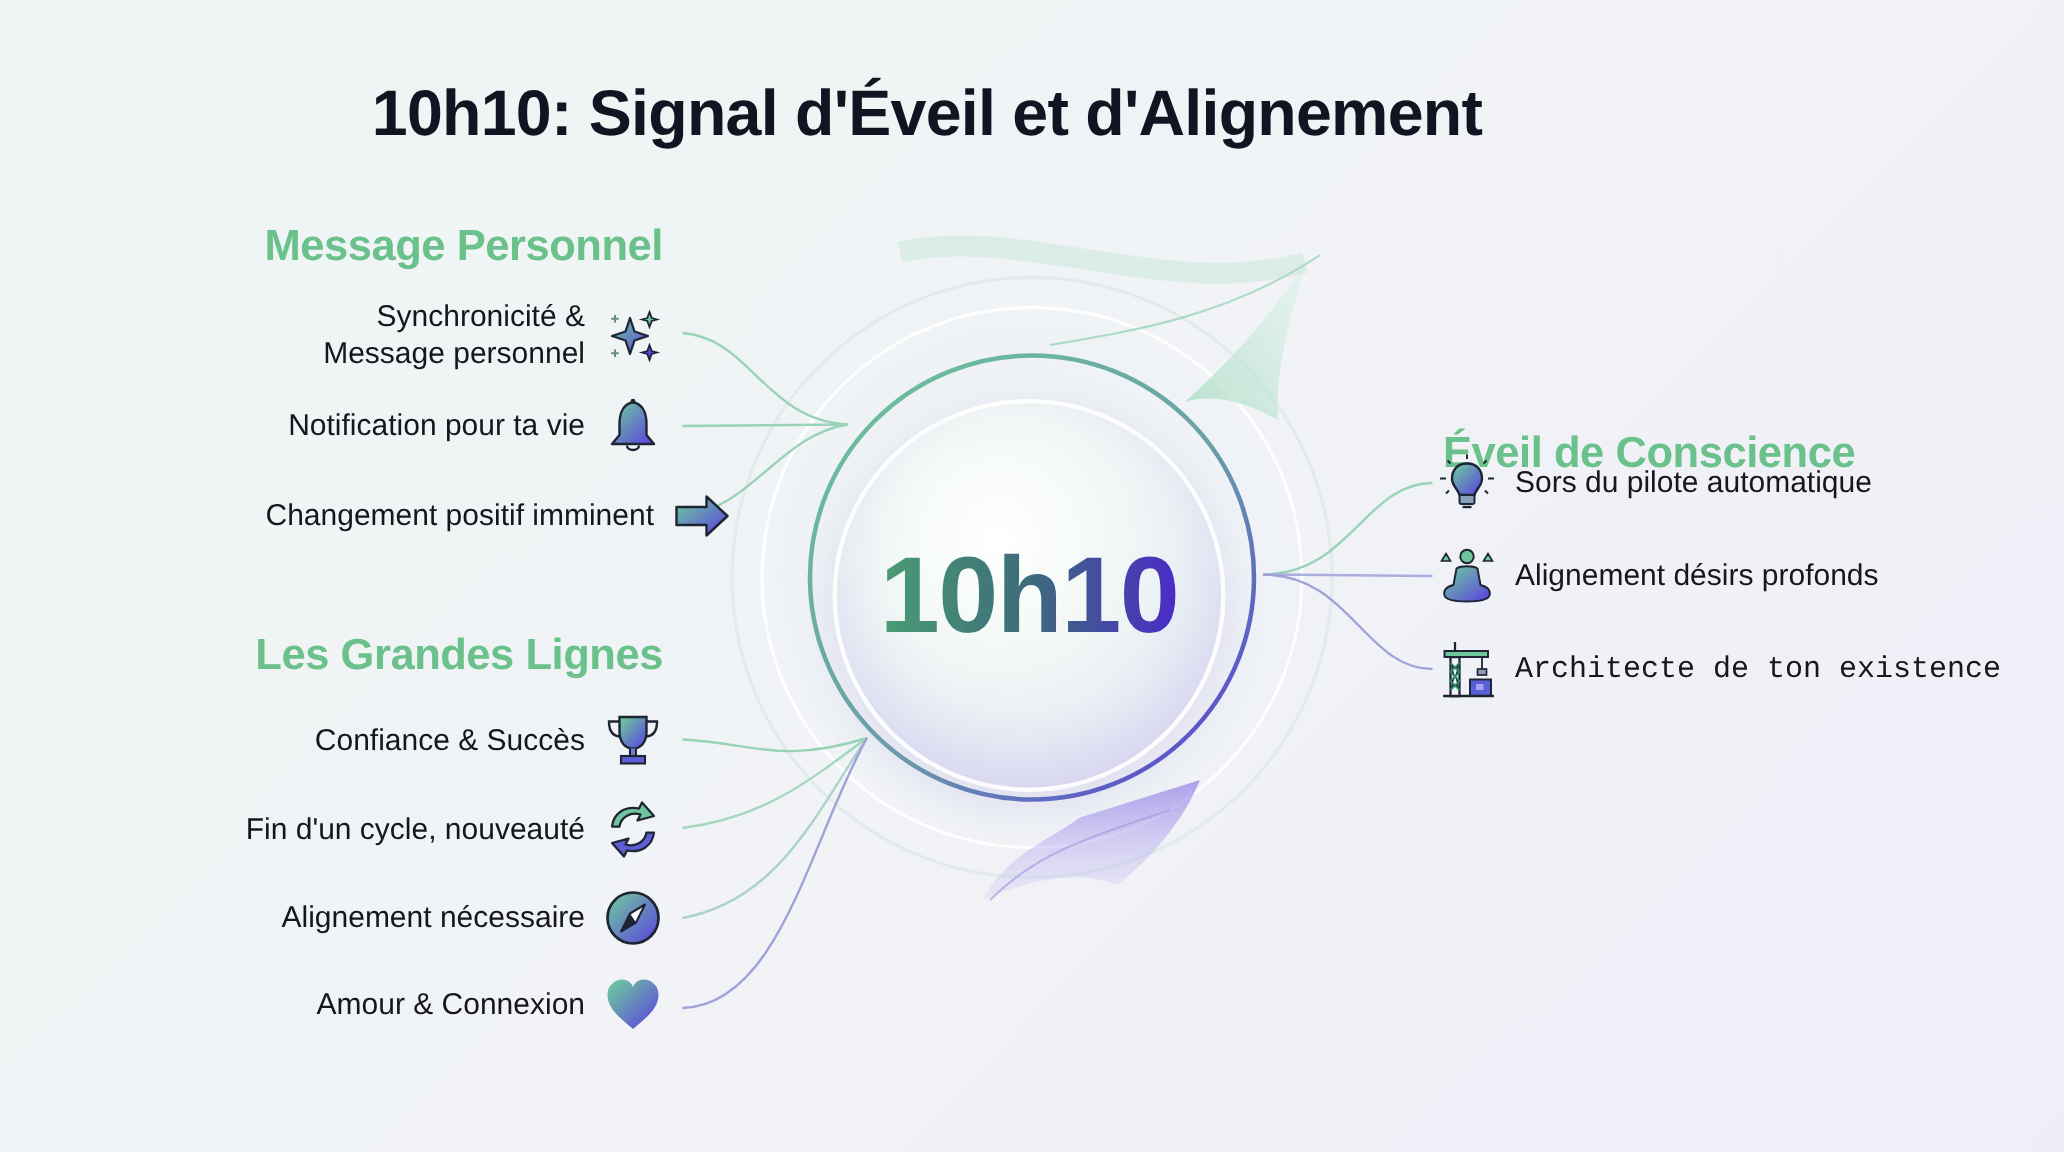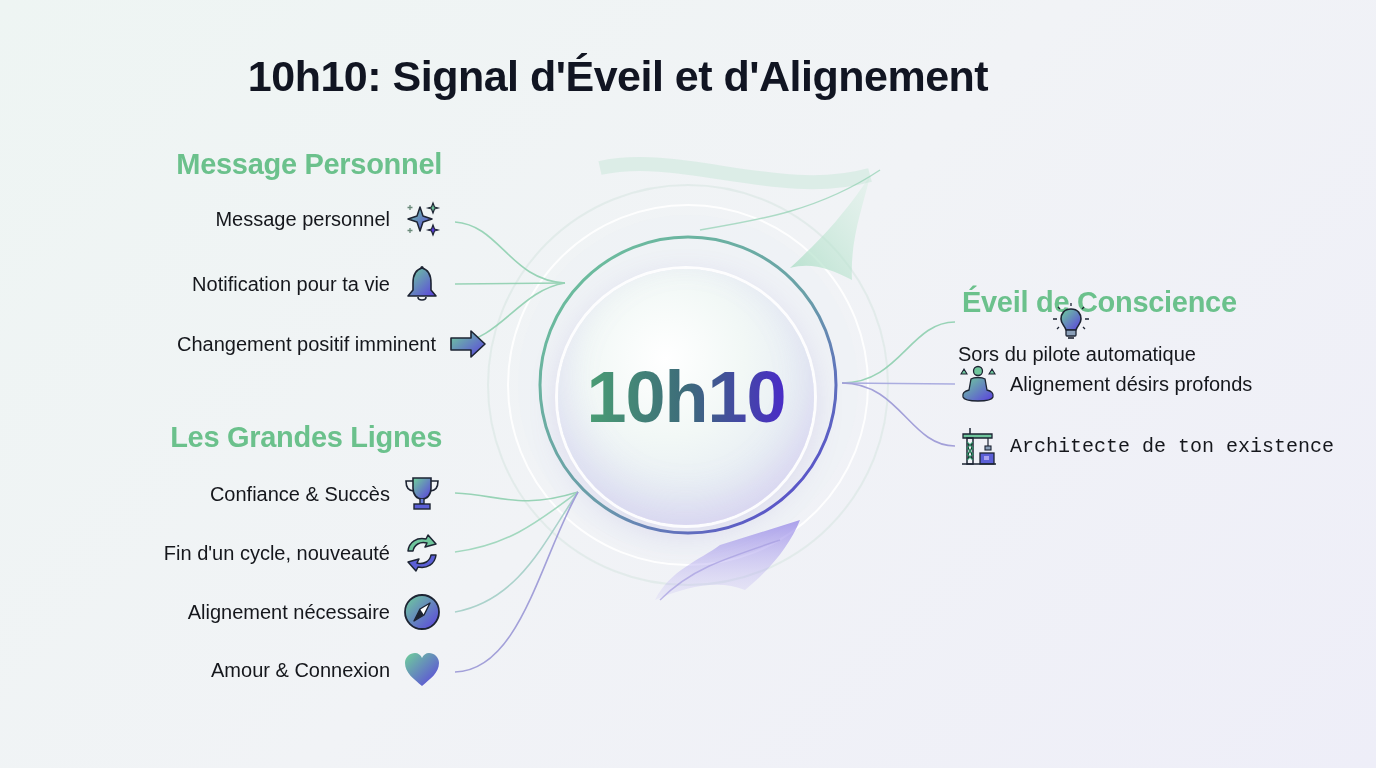--- a/index.html
+++ b/index.html
@@ -94,20 +94,21 @@
   <path d="M660 600 C690 570 720 560 780 540" fill="none" stroke="#a59de0" stroke-width="1.4" opacity="0.7"></path>
 </svg>
 
 <div class="title">10h10: Signal d'Éveil et d'Alignement</div>
 
 <div class="left">
   <div class="section-title" style="right:934px; top:148px;">Message Personnel</div>
 
   <div class="item" style="right:934px; top:199px;">
     <div class="item-label">
+      <div>Synchronicité &amp;</div>
       <div>Message personnel</div>
     </div>
     <span class="icon">
       <svg viewBox="0 0 40 40">
           <path d="M18 8 L21 17 L30 20 L21 23 L18 32 L15 23 L6 20 L15 17 Z" fill="url(#iconGrad)" stroke="#1d2433" stroke-width="1.5" stroke-linejoin="round"></path>
           <path d="M31 4 L32.5 8 L36 9 L32.5 10 L31 14 L29.5 10 L26 9 L29.5 8 Z" fill="#6fc59c" stroke="#1d2433" stroke-width="1.2"></path>
           <path d="M31 26 L32.5 30 L36 31 L32.5 32 L31 36 L29.5 32 L26 31 L29.5 30 Z" fill="#5b3fe0" stroke="#1d2433" stroke-width="1.2"></path>
           <path d="M8 6 v5 M5.5 8.5 h5 M8 29 v5 M5.5 31.5 h5" stroke="#6a8a7a" stroke-width="1.3"></path>
         </svg>
     </span>
@@ -180,21 +181,21 @@
   </div>
 </div>
 
 <div class="hub">
   <span class="hub-text">10h10</span>
 </div>
 
 <div class="right">
   <div class="section-title" style="left:962px; top:248px;margin-top:38px;">Éveil de Conscience</div>
 
-  <div class="item" style="left:958px; top:302px;flex-direction:column;">
+  <div class="item" style="left:958px; top:302px;">
     <span class="icon">
       <svg viewBox="0 0 40 40">
           <path d="M20 7 C13 7 10 12 10 17 C10 22 14 24 15 28 L25 28 C26 24 30 22 30 17 C30 12 27 7 20 7 Z" fill="url(#iconGrad)" stroke="#1d2433" stroke-width="1.6"></path>
           <rect x="15" y="28" width="10" height="6" rx="1" fill="#8a9fb8" stroke="#1d2433" stroke-width="1.3"></rect>
           <path d="M17 36 L23 36" stroke="#1d2433" stroke-width="1.6"></path>
           <path d="M20 1 v3 M7 5 l2 2 M33 5 l-2 2 M2 17 h4 M34 17 h4 M6 27 l2 -2 M34 27 l-2 -2" stroke="#1d2433" stroke-width="1.3"></path>
         </svg>
     </span>
     <div class="item-label">Sors du pilote automatique</div>
   </div>

